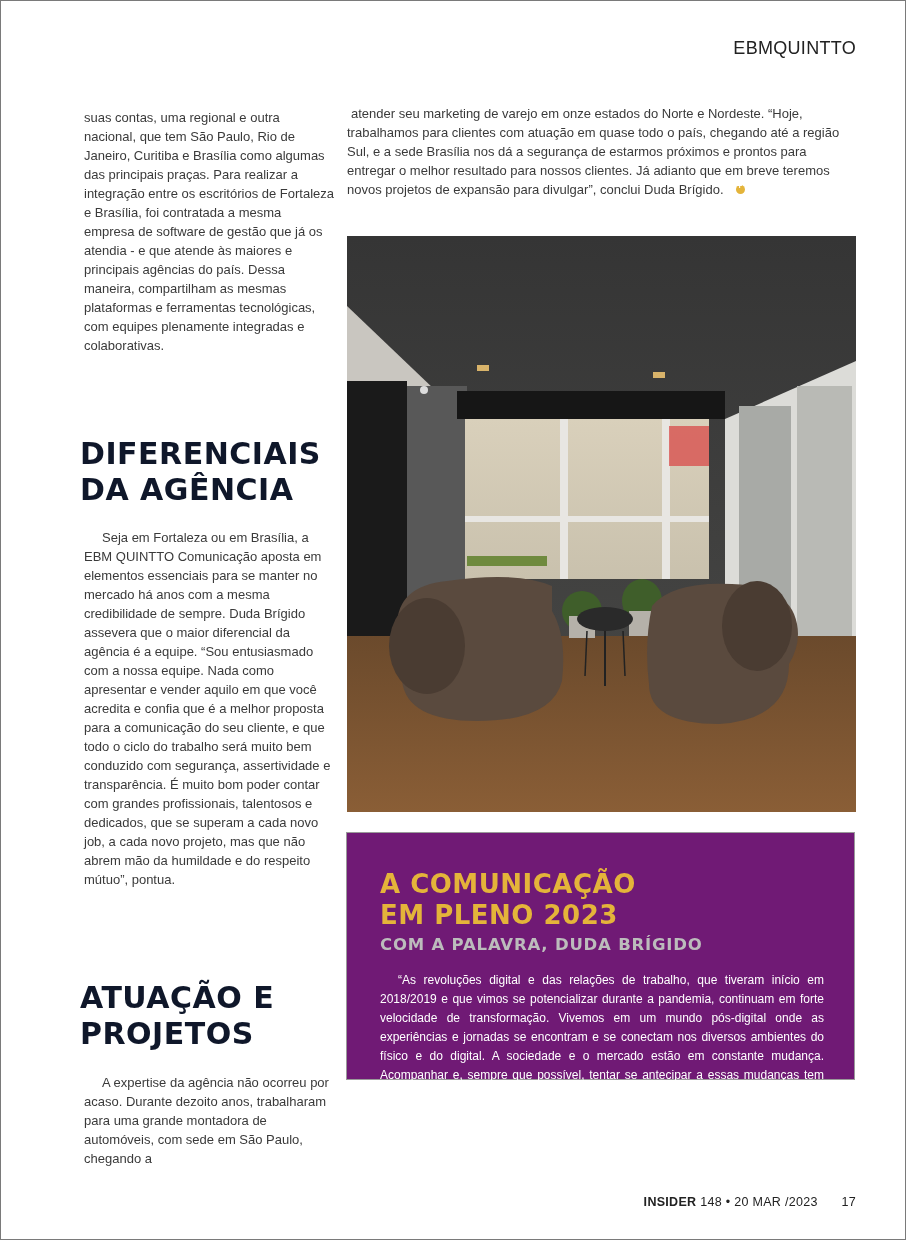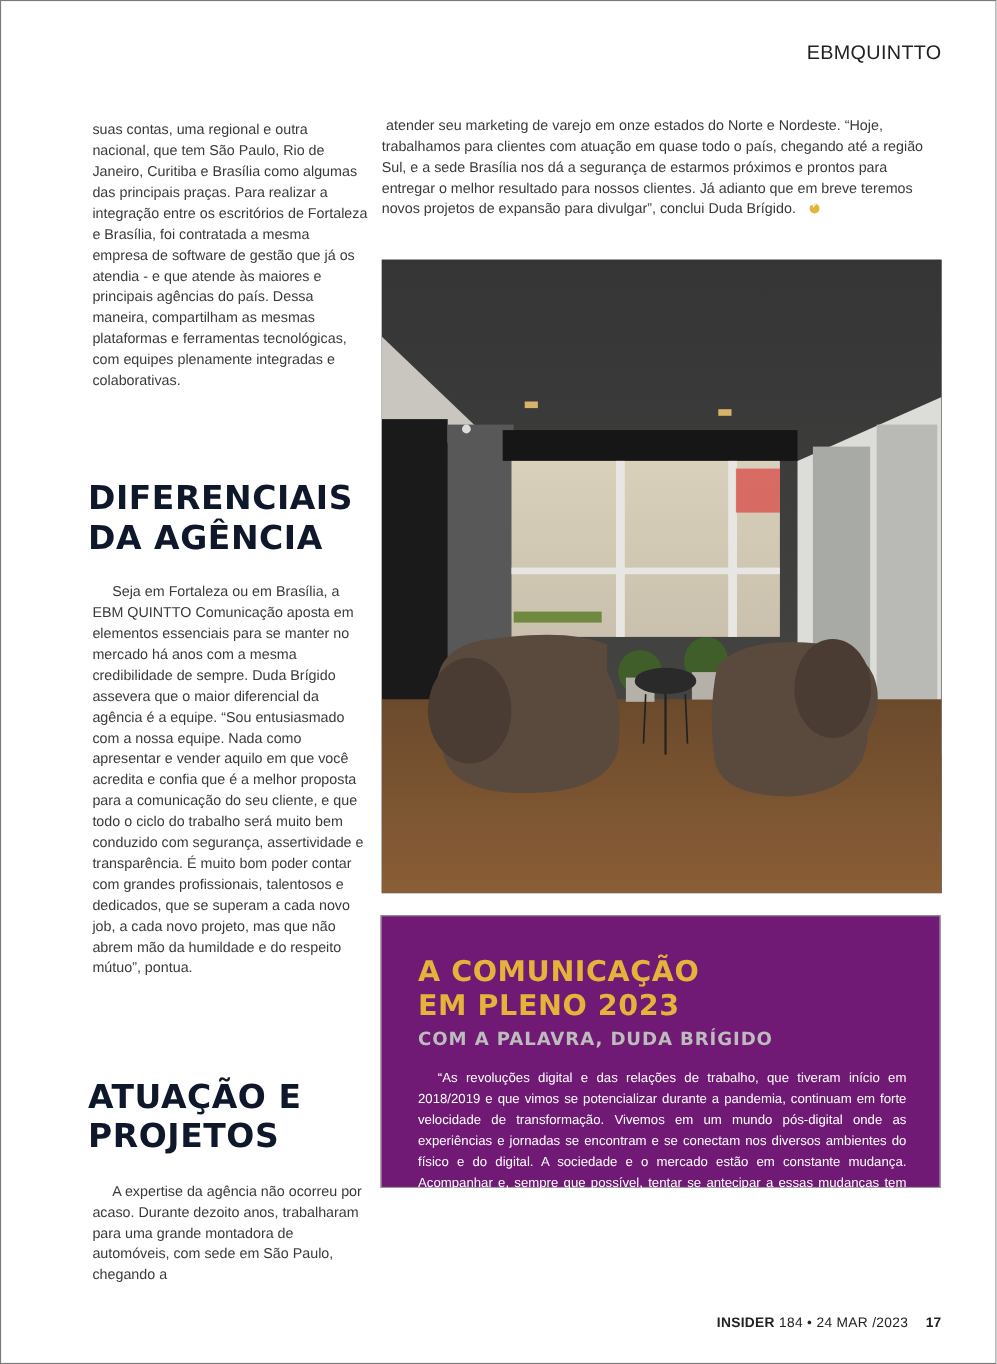--- a/index.html
+++ b/index.html
@@ -25,21 +25,21 @@
   .box { position: absolute; left: 346px; top: 832px; width: 509px; height: 248px; background: #701a75; border: 1px solid #9a9a9a; box-sizing: border-box; }
   .box-title { position: absolute; left: 33px; top: 36px; font-family: "DejaVu Sans", sans-serif; font-weight: bold;
                font-size: 26px; line-height: 31px; color: #e4b43a; letter-spacing: 0.5px; }
   .box-sub { position: absolute; left: 33px; top: 102px; font-family: "DejaVu Sans", sans-serif; font-weight: bold;
              font-size: 16.5px; color: #bcbcbc; letter-spacing: 0.8px; }
   .box-text { position: absolute; left: 33px; top: 138px; width: 444px; font-size: 12px; line-height: 19px; color: #ffffff;
               text-align: justify; text-indent: 18px; margin: 0; }
 
   .footer { position: absolute; right: 50px; top: 1195px; font-size: 12.5px; color: #222; letter-spacing: 0.3px; }
   .footer b { font-weight: bold; }
-  .footer .pg { font-weight: bold; margin-left: 12px; }
+  .footer .pg { font-weight: normal; margin-left: 20px; }
   .end-mark { display: inline-block; width: 9px; height: 9px; border-radius: 50%; background: #e4b43a; vertical-align: middle; margin-left: 4px; position: relative; }
   .end-mark::after { content: "+"; position: absolute; left: 1px; top: -4px; font-size: 9px; color: #fff; font-weight: bold; }
 </style>
 </head>
 <body>
 
 <div class="page-frame"></div>
 
 <div class="section-label">EBMQUINTTO</div>
 
@@ -112,15 +112,15 @@
   <div class="box-title">
     <div>A COMUNICAÇÃO</div>
     <div>EM PLENO 2023</div>
   </div>
   <div class="box-sub">COM A PALAVRA, DUDA BRÍGIDO</div>
   <p class="box-text">“As revoluções digital e das relações de trabalho, que tiveram início em 2018/2019 e que vimos se potencializar durante a pandemia, continuam em forte velocidade de transformação. Vivemos em um mundo pós-digital onde as experiências e jornadas se encontram e se conectam nos diversos ambientes do físico e do digital. A sociedade e o mercado estão em constante mudança. Acompanhar e, sempre que possível, tentar se antecipar a essas mudanças tem sido um grande aprendizado para todos nós”.</p>
 </div>
 
 <div class="footer">
   <b>INSIDER</b>
-  <span>184 • 24 MAR /2023</span>
+  <span>148 • 20 MAR /2023</span>
   <span class="pg">17</span>
 </div>
 
 </body></html>

